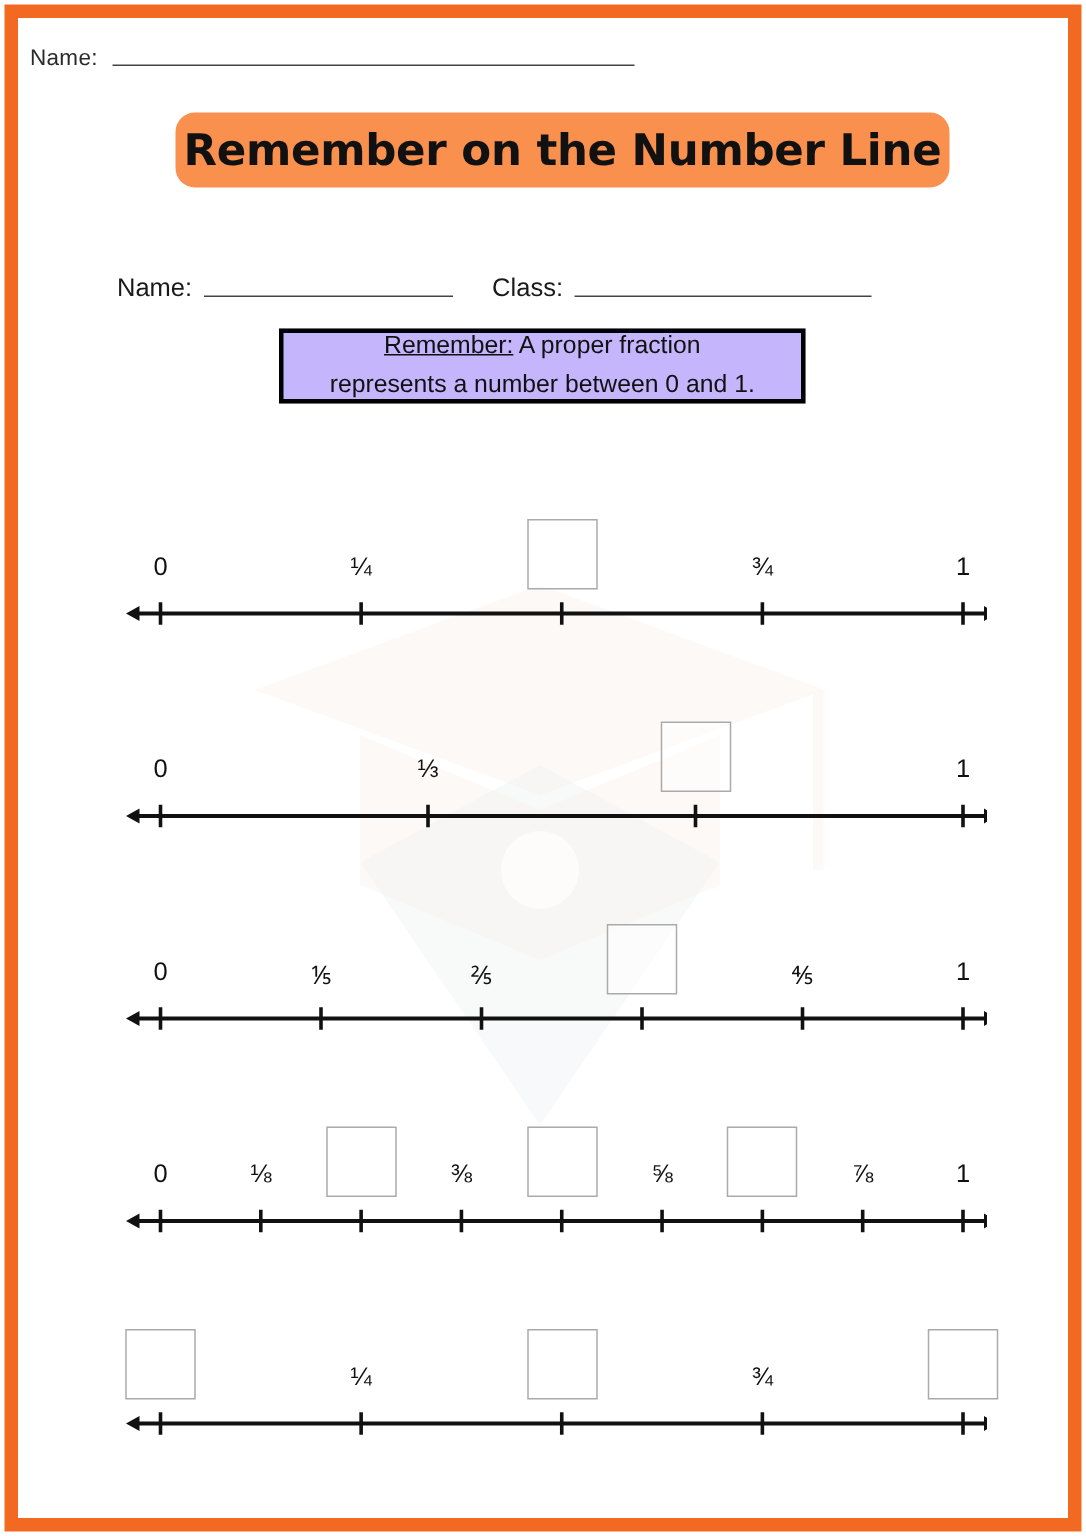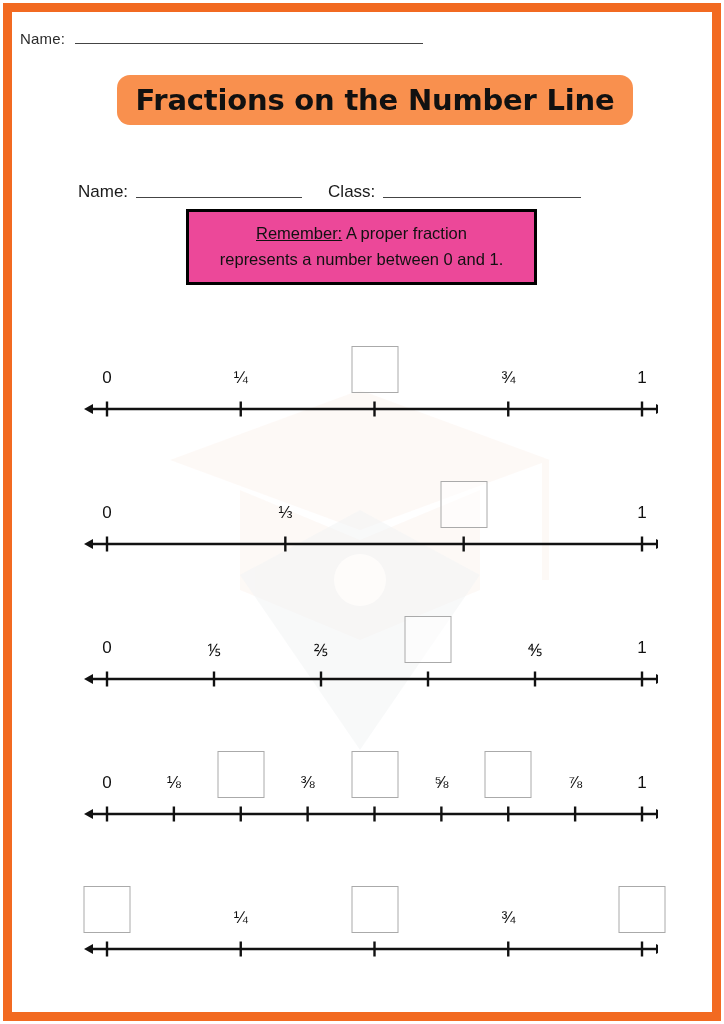--- a/index.html
+++ b/index.html
@@ -129,30 +129,30 @@
   .nameclass .rule-b {
     width: 198px;
     border-bottom: 1.5px solid #444;
     margin: 0 0 4px 8px;
   }
 
   
   .remember {
     position: absolute;
     left: 174px;
-    top: 197px;
+    top: 207px;
     width: 351px;
-    height: 76px;
+    height: 50px;
     border: 3.5px solid #000;
     box-sizing: border-box;
     display: flex;
     flex-direction: column;
     align-items: center;
     justify-content: center;
-    background: #ec4899;
+    background: #c4b5fd;
   }
   .remember .line {
     font-size: 16.5px;
     color: #111;
     line-height: 1.55;
     text-align: center;
   }
   .remember .under { text-decoration: underline; }
 
   
@@ -218,21 +218,21 @@
   </svg>
 
   <div class="inner content">
 
     <div class="topname">
       <span class="lbl">Name:</span>
       <span class="rule"></span>
     </div>
 
     <div class="banner">
-      <span class="banner-text">Fractions on the Number Line</span>
+      <span class="banner-text">Remember on the Number Line</span>
     </div>
 
 
     <div class="nameclass">
       <span class="lbl">Name:</span>
       <span class="rule-a"></span>
       <span class="spacer"></span>
       <span class="lbl">Class:</span>
       <span class="rule-b"></span>
     </div>

